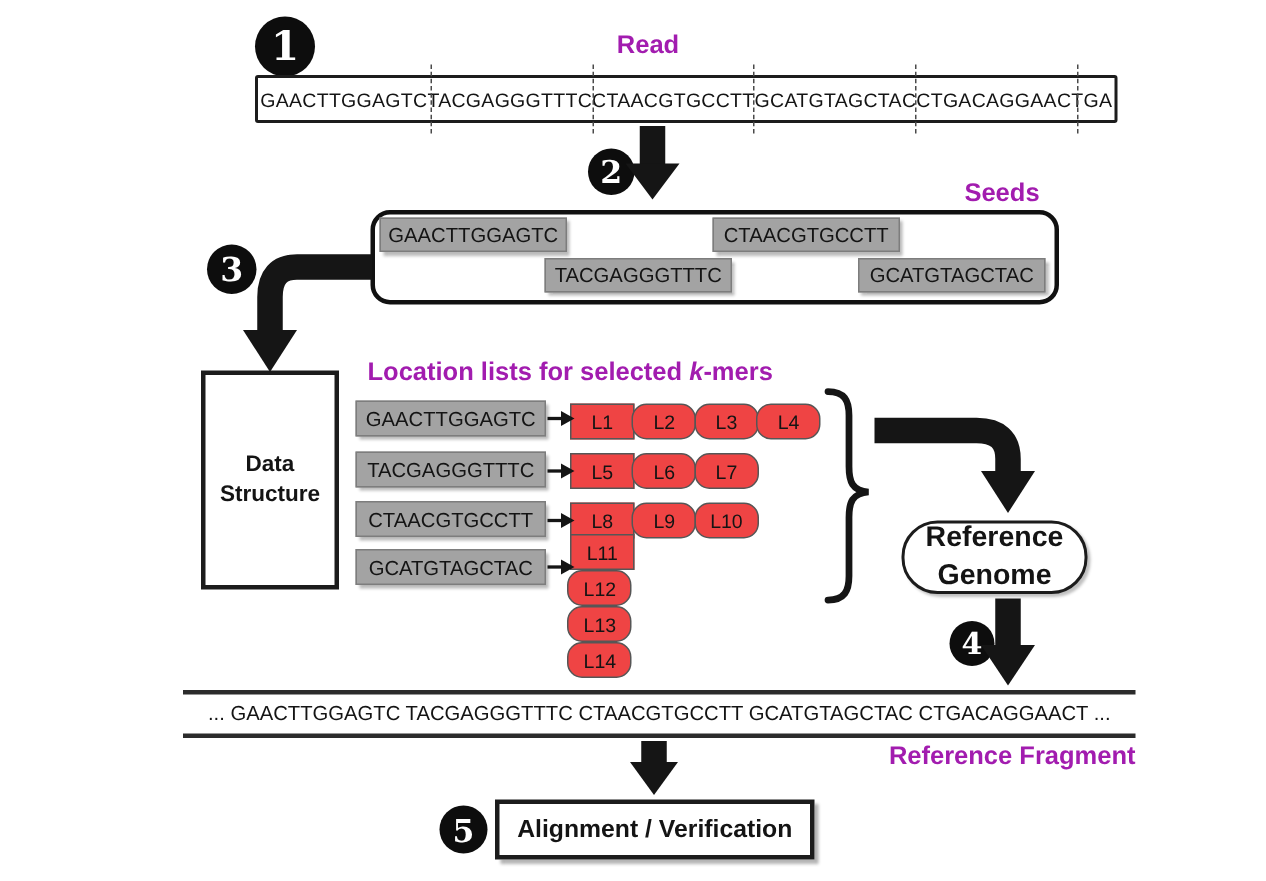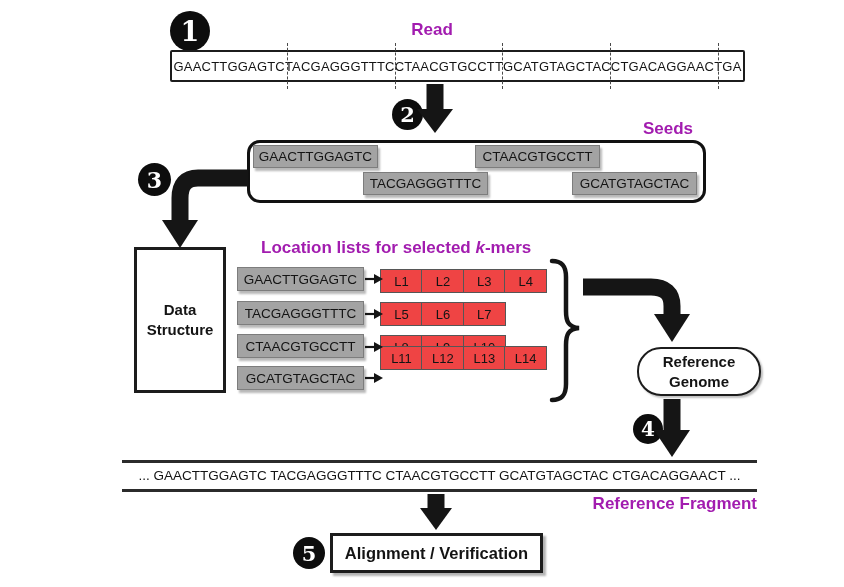--- a/index.html
+++ b/index.html
@@ -24,32 +24,32 @@
   .chip {
     position:absolute; background:#a3a3a3; border:1.5px solid #7d7d7d; box-sizing:border-box;
     display:flex; align-items:center; justify-content:center; white-space:nowrap;
     font-size:13.5px; box-shadow:2px 2.5px 2px rgba(0,0,0,0.28);
   }
   .ds-box {
     left:134px; top:247px; width:92px; height:146px; border-width:3px;
     display:flex; align-items:center; justify-content:center; text-align:center;
     font-weight:bold; font-size:15px; line-height:1.35; padding:5px 8px;
   }
-  .ll-title { left:245px; top:238px; font-size:17px;margin-left:16px; }
+  .ll-title { left:245px; top:238px; font-size:17px; }
   .ll-title .kit { font-style:italic; }
   .lrow { position:absolute; left:380px; display:flex; }
   .lcell {
     width:43px; height:24px; border:1.6px solid #565656; box-sizing:border-box; background:#ef4444;
     display:flex; align-items:center; justify-content:center; font-size:13px;
   }
-  .lcell + .lcell { margin-left:-1.6px; }
+  .lcell + .lcell { margin-left:-1.6px;border-radius:10px; }
   .rg-box {
-    left:637px; top:347px; width:124px; height:49px; border-width:2.5px;
+    left:601px; top:347px; width:124px; height:49px; border-width:2.5px;
     display:flex; align-items:center; justify-content:center; text-align:center;
-    font-weight:bold; font-size:15px; line-height:1.3; box-shadow:2px 2px 2px rgba(0,0,0,0.25);border-radius:24px;
+    font-weight:bold; font-size:19px; line-height:1.3; box-shadow:2px 2px 2px rgba(0,0,0,0.25);border-radius:24px;
   }
   .hline { position:absolute; left:122px; width:635px; height:3px; background:#2b2b2b; }
   .frag-text {
     position:absolute; left:122px; top:463px; width:635px; height:25px;
     display:flex; align-items:center; justify-content:center;
     font-size:13.5px; white-space:nowrap;text-align:center;
   }
   .align-box {
     left:330px; top:533px; width:213px; height:40px; border-width:3px;
     display:flex; align-items:center; justify-content:center;
@@ -109,21 +109,21 @@
   </div>
 
   <div class="chip" style="left:237px; top:334px; width:127px; height:24px;">CTAACGTGCCTT</div>
   <div class="lrow" style="top:335px;">
     <div class="lcell">L8</div>
     <div class="lcell">L9</div>
     <div class="lcell">L10</div>
   </div>
 
   <div class="chip" style="left:237px; top:366px; width:127px; height:24px;">GCATGTAGCTAC</div>
-  <div class="lrow" style="top:346px;">
+  <div class="lrow" style="top:356px;flex-direction:column;">
     <div class="lcell">L11</div>
     <div class="lcell">L12</div>
     <div class="lcell">L13</div>
     <div class="lcell">L14</div>
   </div>
 
   <div class="box rg-box">Reference Genome</div>
 
   <div class="hline" style="top:460px;"></div>
   <div class="frag-text">... GAACTTGGAGTC TACGAGGGTTTC CTAACGTGCCTT GCATGTAGCTAC CTGACAGGAACT ...</div>

